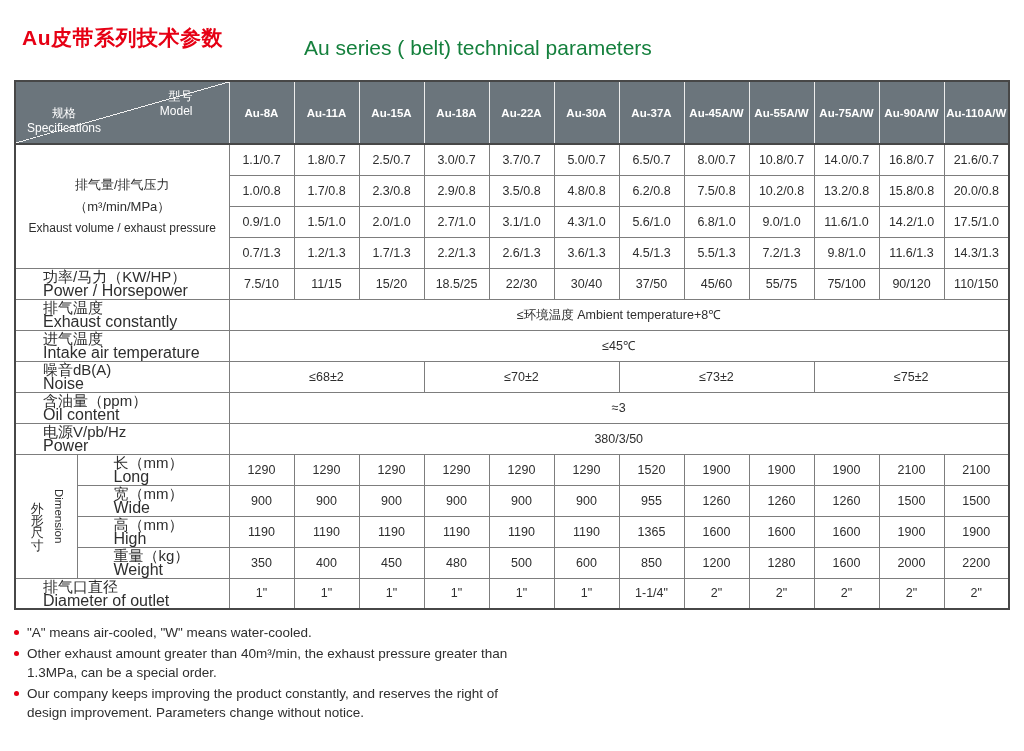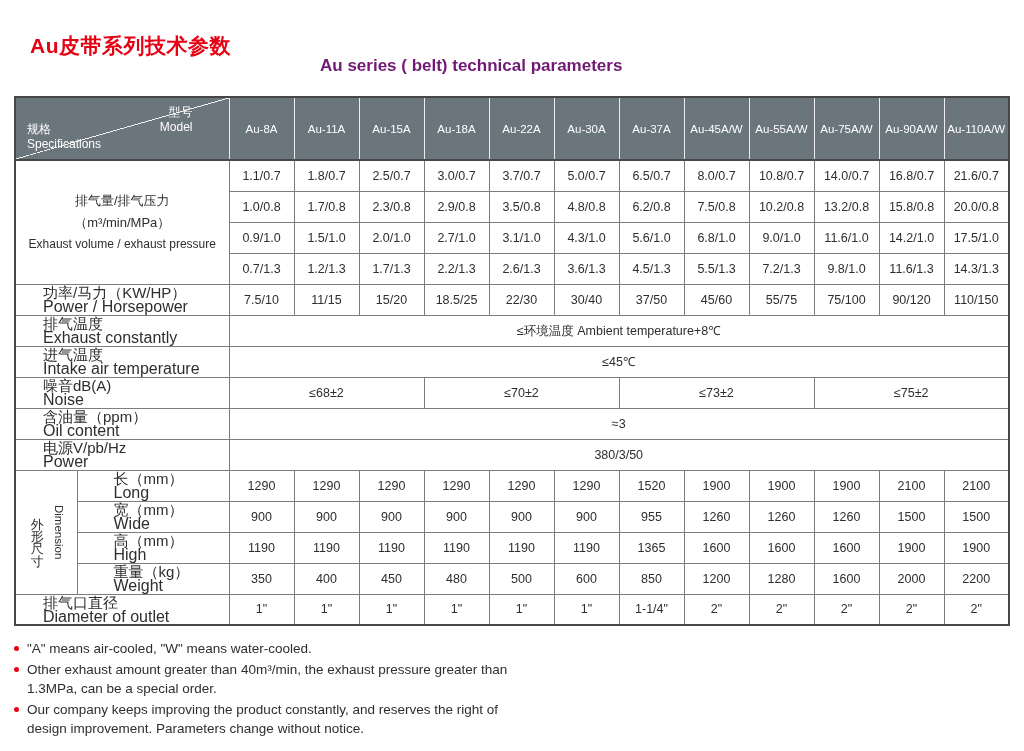--- a/index.html
+++ b/index.html
@@ -1,33 +1,33 @@
 <!DOCTYPE html>
 <html><head>
 <meta charset="utf-8">
 <style>
   html,body { margin:0; padding:0; background:#fff; }
   body { width:1024px; height:751px; font-family:"Liberation Sans", sans-serif; color:#2e2e2e; overflow:hidden; }
 
   .titles { display:flex; align-items:flex-end; padding:16px 0 0 14px; }
-  .t-zh { margin:16px; font-size:21px; font-weight:700; color:#e60014; width:274px; letter-spacing:0.5px; }
-  .t-en { margin:0; font-size:17px; font-weight:700; color:#701a75; }
+  .t-zh { margin:8px; font-size:21px; font-weight:700; color:#e60014; width:274px; letter-spacing:0.5px; }
+  .t-en { margin:0; font-size:21px; font-weight:400; color:#15803d; }
 
   table.spec { border-collapse:collapse; table-layout:fixed; width:996px; margin:20px 0 0 14px; border:2px solid #474747; }
   .spec td, .spec th { border:1px solid #7d7d7d; padding:0; vertical-align:middle; }
   tr.hdr { height:63px; }
   tr.h  { height:31px; }
 
-  th.mh { background:#6b757c; color:#fff; font-weight:400; font-size:11.5px; white-space:nowrap;
+  th.mh { background:#6b757c; color:#fff; font-weight:700; font-size:11.5px; white-space:nowrap;
           border:1px solid #ececec; border-top:2px solid #474747; border-bottom:2px solid #474747; }
   th.corner { background:linear-gradient(to bottom right,#6b757c 49.5%,#f2f2f2 49.5%,#f2f2f2 50.3%,#6b757c 50.3%);
           position:relative; color:#fff; font-weight:400;
           border-bottom:2px solid #474747; border-right:1px solid #ececec; border-left:2px solid #474747; border-top:2px solid #474747; }
   .c-top { position:absolute; top:7px; right:36px; text-align:right; font-size:12px; line-height:15px; }
-  .c-bot { position:absolute; bottom:7px; left:11px; text-align:left; font-size:12px; line-height:15px; }
+  .c-bot { position:absolute; bottom:7px; left:11px; text-align:center; font-size:12px; line-height:15px; }
   .c-top span, .c-bot span { display:block; }
 
   td.lbl { text-align:left; padding-left:27px; }
   td.lbl .l1 { display:block; font-size:15px; line-height:15px; }
   td.lbl .l2 { display:block; font-size:16px;   line-height:14px; }
   td.lbl.center { text-align:center; padding-left:0;margin-top:20px; }
   td.lbl.center .l1 { font-size:13px; line-height:22px; }
   td.lbl.center .l2 { font-size:12px; line-height:20px; }
   td.lbl.sub { padding-left:36px; }
   td.val { text-align:center; font-size:12.5px; }

